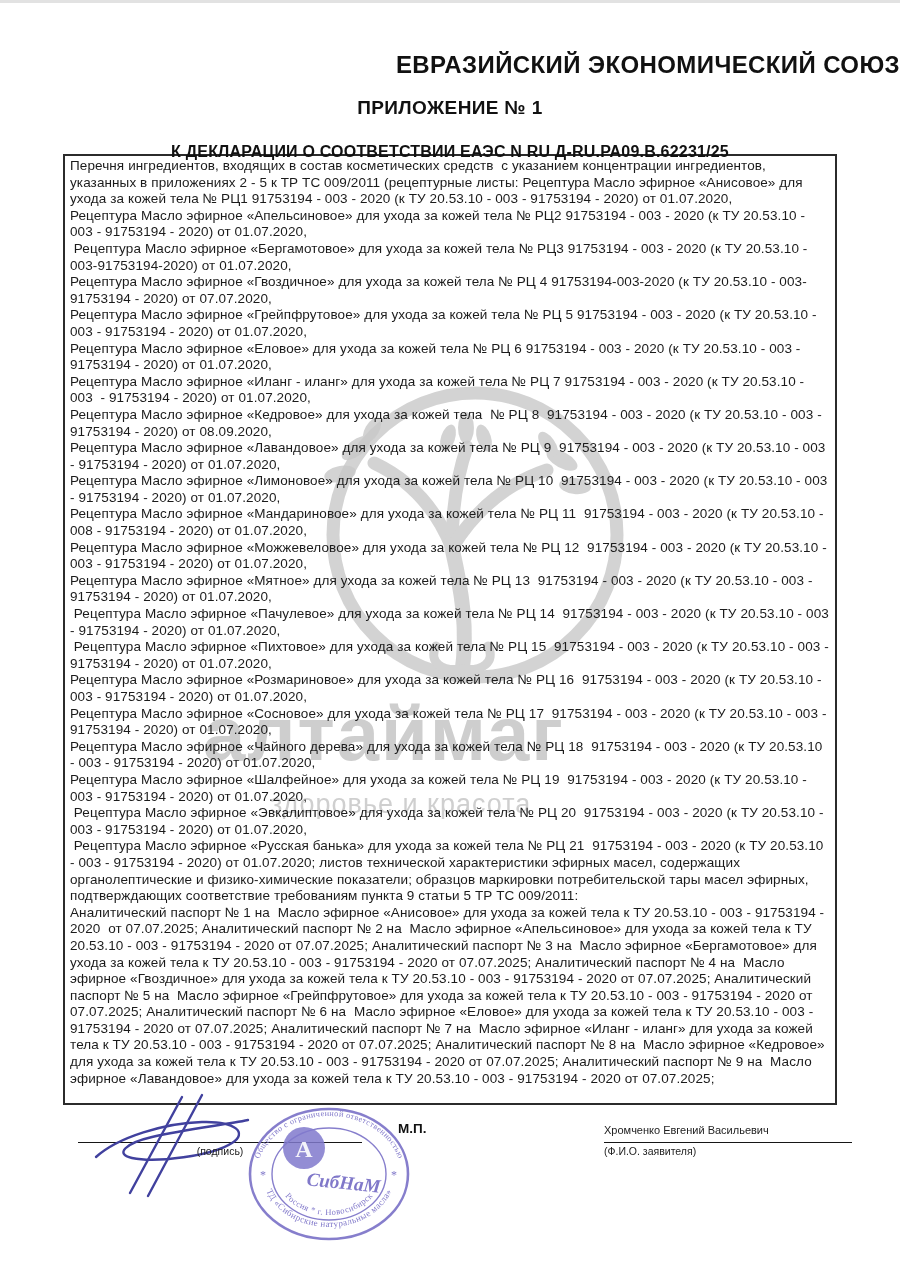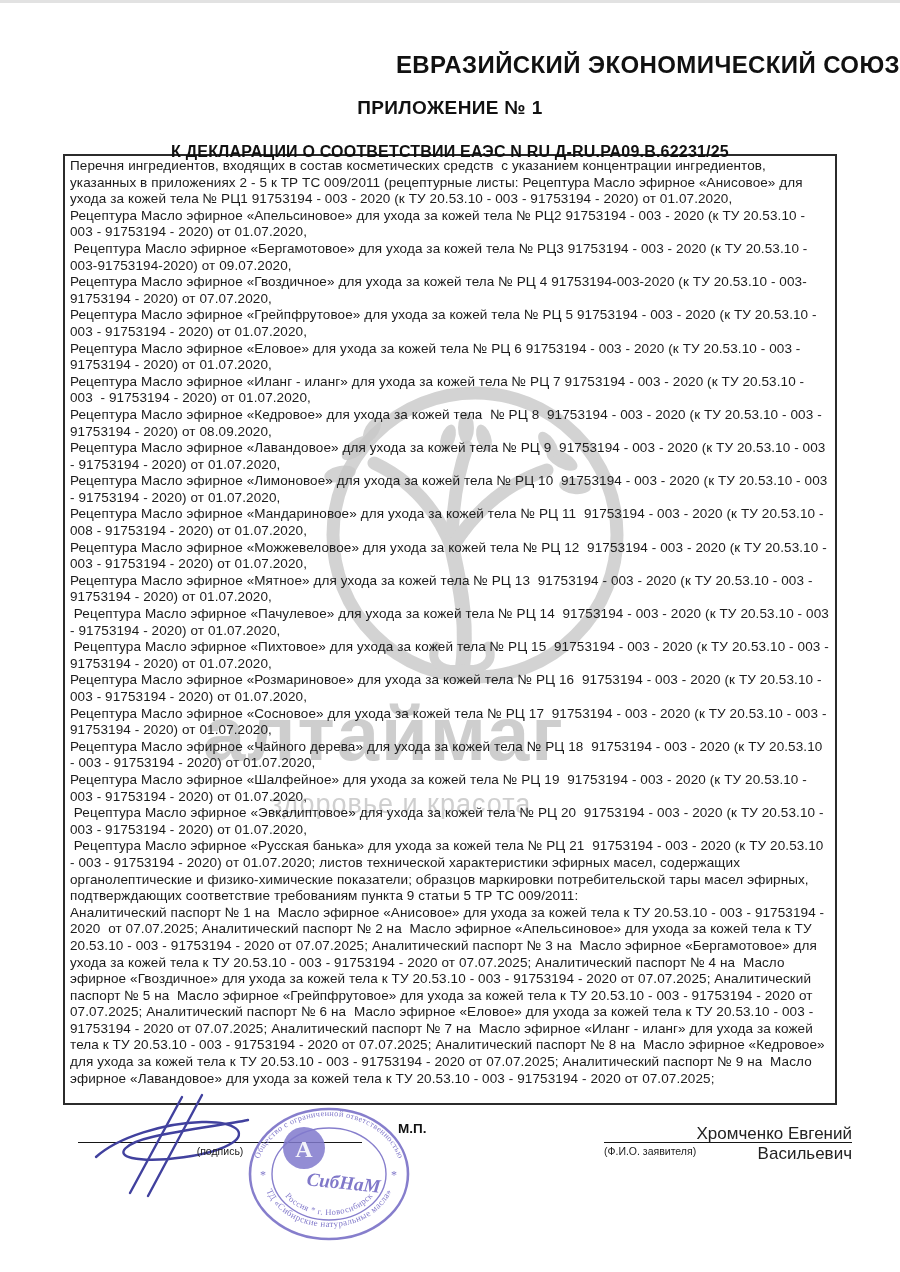--- a/index.html
+++ b/index.html
@@ -19,21 +19,21 @@
   }
   .para{
     font-size:13.5px;line-height:16.6px;white-space:pre-wrap;
     letter-spacing:.1px;
   }
   .sig-line{position:absolute;left:78px;top:1142px;width:284px;border-top:1.6px solid #161616;z-index:2;}
   .sig-caption{position:absolute;left:78px;top:1145px;width:284px;text-align:center;font-size:10.5px;color:#222;z-index:3;}
   .sig-svg{position:absolute;left:90px;top:1093px;z-index:3;}
   .mp{position:absolute;left:363px;top:1121px;font-size:13.5px;font-weight:bold;color:#111;z-index:2;padding-left:35px;}
   .stamp{position:absolute;left:246px;top:1102px;width:166px;height:144px;z-index:2;}
-  .name{position:absolute;left:604px;top:1124px;width:248px;text-align:right;font-size:17px;color:#222;z-index:2;}
+  .name{position:absolute;left:604px;top:1124px;width:248px;text-align:left;font-size:11px;color:#222;z-index:2;}
   .fio-line{position:absolute;left:604px;top:1142px;width:248px;border-top:1.6px solid #161616;z-index:2;}
   .fio-caption{position:absolute;left:604px;top:1145px;width:248px;font-size:10.5px;color:#222;z-index:2;}
 </style>
 </head>
 <body>
 
 <div class="page">
 
   <div class="scan-edge"></div>
 
@@ -62,21 +62,21 @@
     <text x="270" y="813" font-size="27" fill="#cacaca" opacity="0.9" letter-spacing="1" font-family="&quot;Liberation Sans&quot;, sans-serif">здоровье и красота</text>
   </svg>
 
   <div class="t1">ЕВРАЗИЙСКИЙ ЭКОНОМИЧЕСКИЙ СОЮЗ</div>
   <div class="t2">ПРИЛОЖЕНИЕ № 1</div>
   <div class="t3">К ДЕКЛАРАЦИИ О СООТВЕТСТВИИ ЕАЭС N RU Д-RU.РА09.В.62231/25</div>
 
   <div class="box">
       <div class="para">Перечня ингредиентов, входящих в состав косметических средств  с указанием концентрации ингредиентов, указанных в приложениях 2 - 5 к ТР ТС 009/2011 (рецептурные листы: Рецептура Масло эфирное «Анисовое» для ухода за кожей тела № РЦ1 91753194 - 003 - 2020 (к ТУ 20.53.10 - 003 - 91753194 - 2020) от 01.07.2020,</div>
       <div class="para">Рецептура Масло эфирное «Апельсиновое» для ухода за кожей тела № РЦ2 91753194 - 003 - 2020 (к ТУ 20.53.10 - 003 - 91753194 - 2020) от 01.07.2020,</div>
-      <div class="para"> Рецептура Масло эфирное «Бергамотовое» для ухода за кожей тела № РЦ3 91753194 - 003 - 2020 (к ТУ 20.53.10 - 003-91753194-2020) от 09.07.2020,</div>
+      <div class="para"> Рецептура Масло эфирное «Бергамотовое» для ухода за кожей тела № РЦ3 91753194 - 003 - 2020 (к ТУ 20.53.10 - 003-91753194-2020) от 01.07.2020,</div>
       <div class="para">Рецептура Масло эфирное «Гвоздичное» для ухода за кожей тела № РЦ 4 91753194-003-2020 (к ТУ 20.53.10 - 003- 91753194 - 2020) от 07.07.2020,</div>
       <div class="para">Рецептура Масло эфирное «Грейпфрутовое» для ухода за кожей тела № РЦ 5 91753194 - 003 - 2020 (к ТУ 20.53.10 - 003 - 91753194 - 2020) от 01.07.2020,</div>
       <div class="para">Рецептура Масло эфирное «Еловое» для ухода за кожей тела № РЦ 6 91753194 - 003 - 2020 (к ТУ 20.53.10 - 003 - 91753194 - 2020) от 01.07.2020,</div>
       <div class="para">Рецептура Масло эфирное «Иланг - иланг» для ухода за кожей тела № РЦ 7 91753194 - 003 - 2020 (к ТУ 20.53.10 - 003  - 91753194 - 2020) от 01.07.2020,</div>
       <div class="para">Рецептура Масло эфирное «Кедровое» для ухода за кожей тела  № РЦ 8  91753194 - 003 - 2020 (к ТУ 20.53.10 - 003 - 91753194 - 2020) от 08.09.2020,</div>
       <div class="para">Рецептура Масло эфирное «Лавандовое» для ухода за кожей тела № РЦ 9  91753194 - 003 - 2020 (к ТУ 20.53.10 - 003 - 91753194 - 2020) от 01.07.2020,</div>
       <div class="para">Рецептура Масло эфирное «Лимоновое» для ухода за кожей тела № РЦ 10  91753194 - 003 - 2020 (к ТУ 20.53.10 - 003 - 91753194 - 2020) от 01.07.2020,</div>
       <div class="para">Рецептура Масло эфирное «Мандариновое» для ухода за кожей тела № РЦ 11  91753194 - 003 - 2020 (к ТУ 20.53.10 - 008 - 91753194 - 2020) от 01.07.2020,</div>
       <div class="para">Рецептура Масло эфирное «Можжевеловое» для ухода за кожей тела № РЦ 12  91753194 - 003 - 2020 (к ТУ 20.53.10 - 003 - 91753194 - 2020) от 01.07.2020,</div>
       <div class="para">Рецептура Масло эфирное «Мятное» для ухода за кожей тела № РЦ 13  91753194 - 003 - 2020 (к ТУ 20.53.10 - 003 - 91753194 - 2020) от 01.07.2020,</div>

